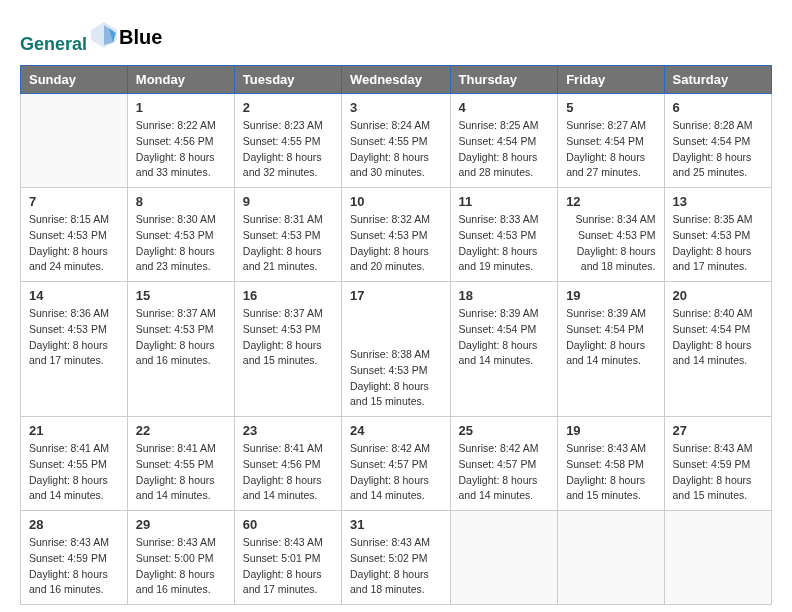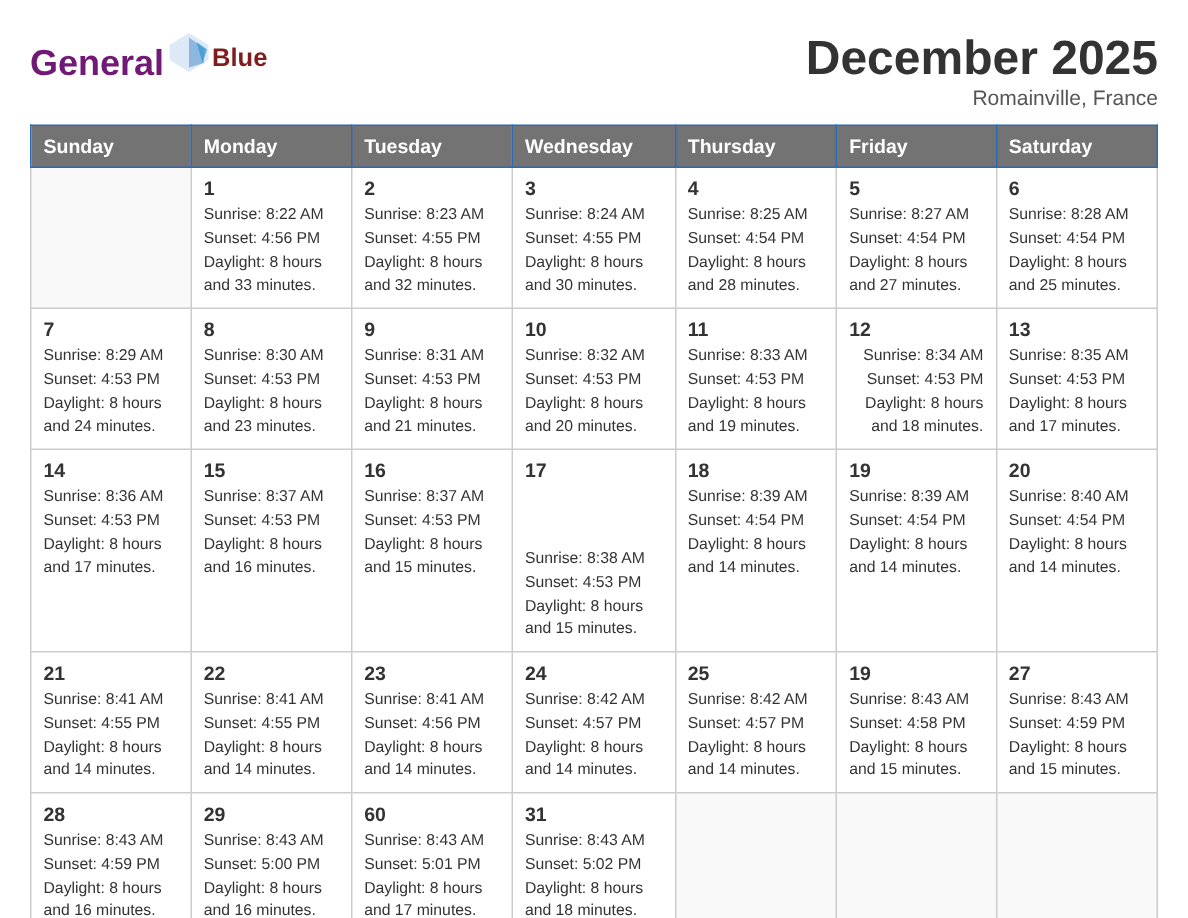--- a/index.html
+++ b/index.html
@@ -14,28 +14,28 @@
       display: flex;
       justify-content: space-between;
       align-items: flex-start;
       margin-bottom: 10px;
     }
     .logo {
       display: flex;
       align-items: center;
     }
     .logo-text-general {
-      font-size: 24px;
+      font-size: 18px;
       font-weight: bold;
-      color: #701a75;
+      color: #0f766e;
     }
     .logo-text-blue {
-      font-size: 17px;
+      font-size: 20px;
       font-weight: bold;
-      color: #7f1d1d;
+      color: #000000;
     }
     .logo-icon {
       width: 30px;
       height: 30px;
       margin-left: 2px;
     }
     .title-block {
       text-align: right;
     }
     .month-title {
@@ -91,24 +91,20 @@
   <div class="logo">
     <div>
       <span class="logo-text-general">General</span><svg class="logo-icon" viewBox="0 0 30 30">
         <polygon points="15,2 28,10 28,20 15,28 2,20 2,10" fill="#1a6bc1" opacity="0.15"></polygon>
         <polygon points="15,5 25,12 25,22 15,25" fill="#1a6bc1" opacity="0.4"></polygon>
         <polygon points="20,8 27,13 24,22" fill="#3a9bd5" opacity="0.8"></polygon>
       </svg>
     </div>
     <span class="logo-text-blue">Blue</span>
   </div>
-  <div class="title-block">
-    <div class="month-title">December 2025</div>
-    <div class="location-title">Romainville, France</div>
-  </div>
 </div>
 
 <table class="calendar">
   <thead>
     <tr>
     <th>Sunday</th>
         <th>Monday</th>
         <th>Tuesday</th>
         <th>Wednesday</th>
         <th>Thursday</th>
@@ -158,21 +154,21 @@
           <span class="day-number">6</span>
           <div class="day-info" style="white-space: pre-line;">Sunrise: 8:28 AM
 Sunset: 4:54 PM
 Daylight: 8 hours
 and 25 minutes.</div>
         </td>
       </tr>
       <tr>
         <td>
           <span class="day-number">7</span>
-          <div class="day-info" style="white-space: pre-line;">Sunrise: 8:29 AM
+          <div class="day-info" style="white-space: pre-line;">Sunrise: 8:15 AM
 Sunset: 4:53 PM
 Daylight: 8 hours
 and 24 minutes.</div>
         </td>
         <td>
           <span class="day-number">8</span>
           <div class="day-info" style="white-space: pre-line;">Sunrise: 8:30 AM
 Sunset: 4:53 PM
 Daylight: 8 hours
 and 23 minutes.</div>

